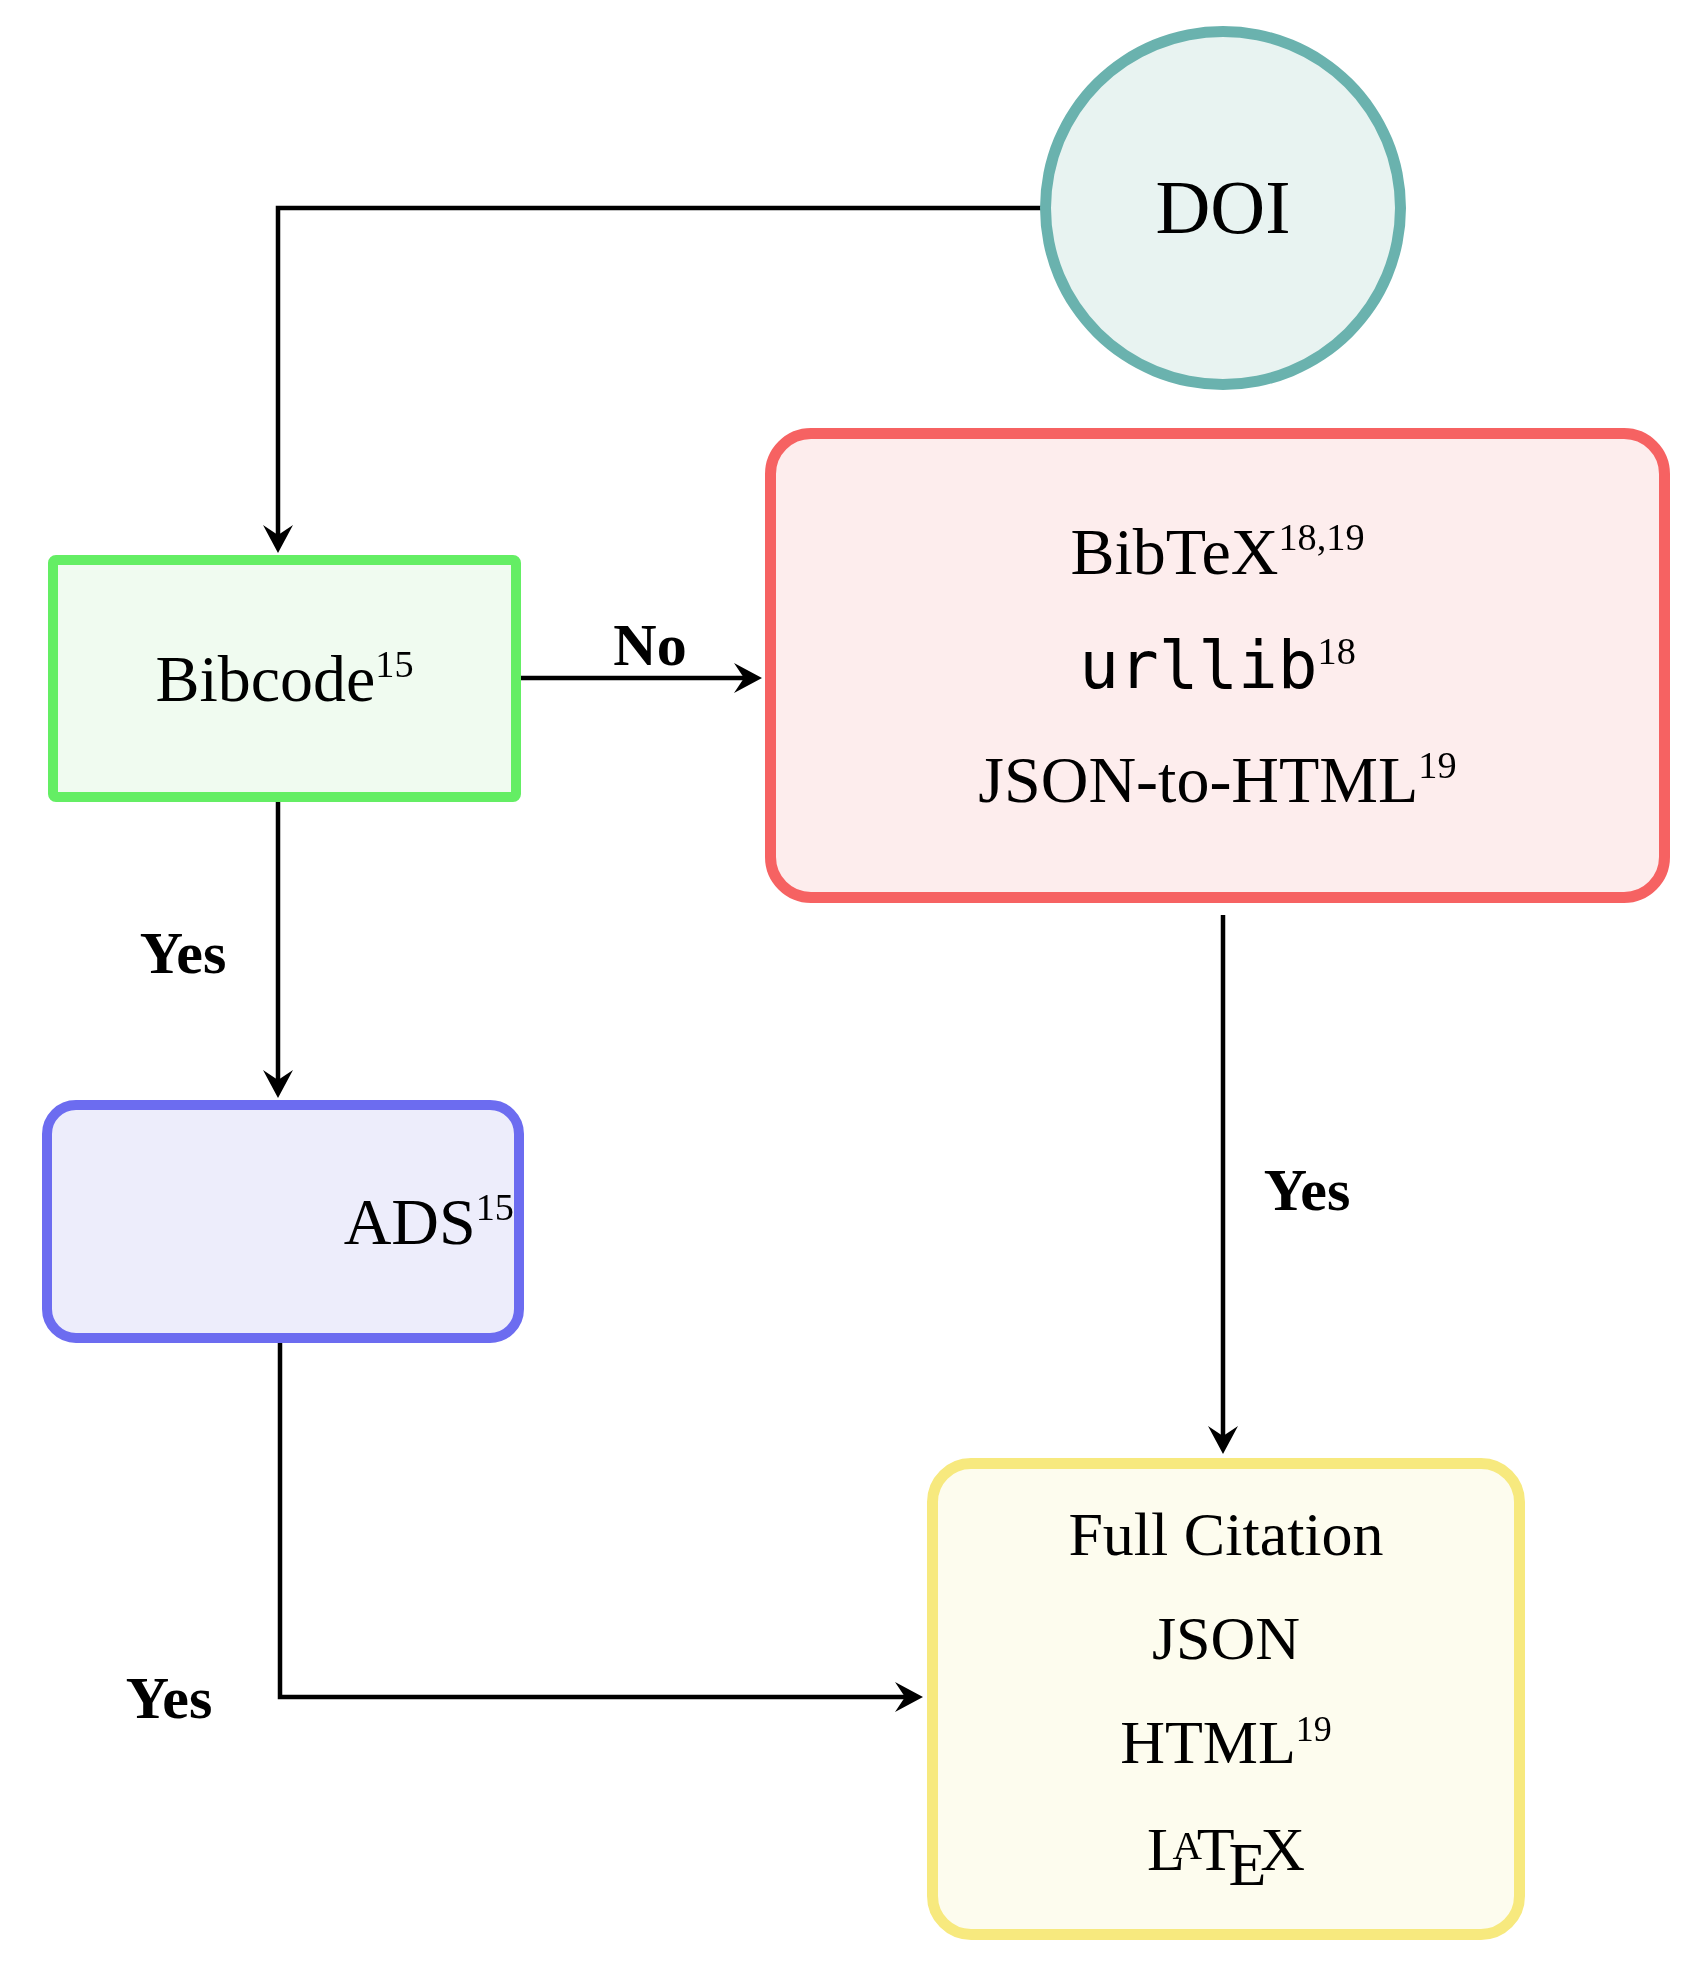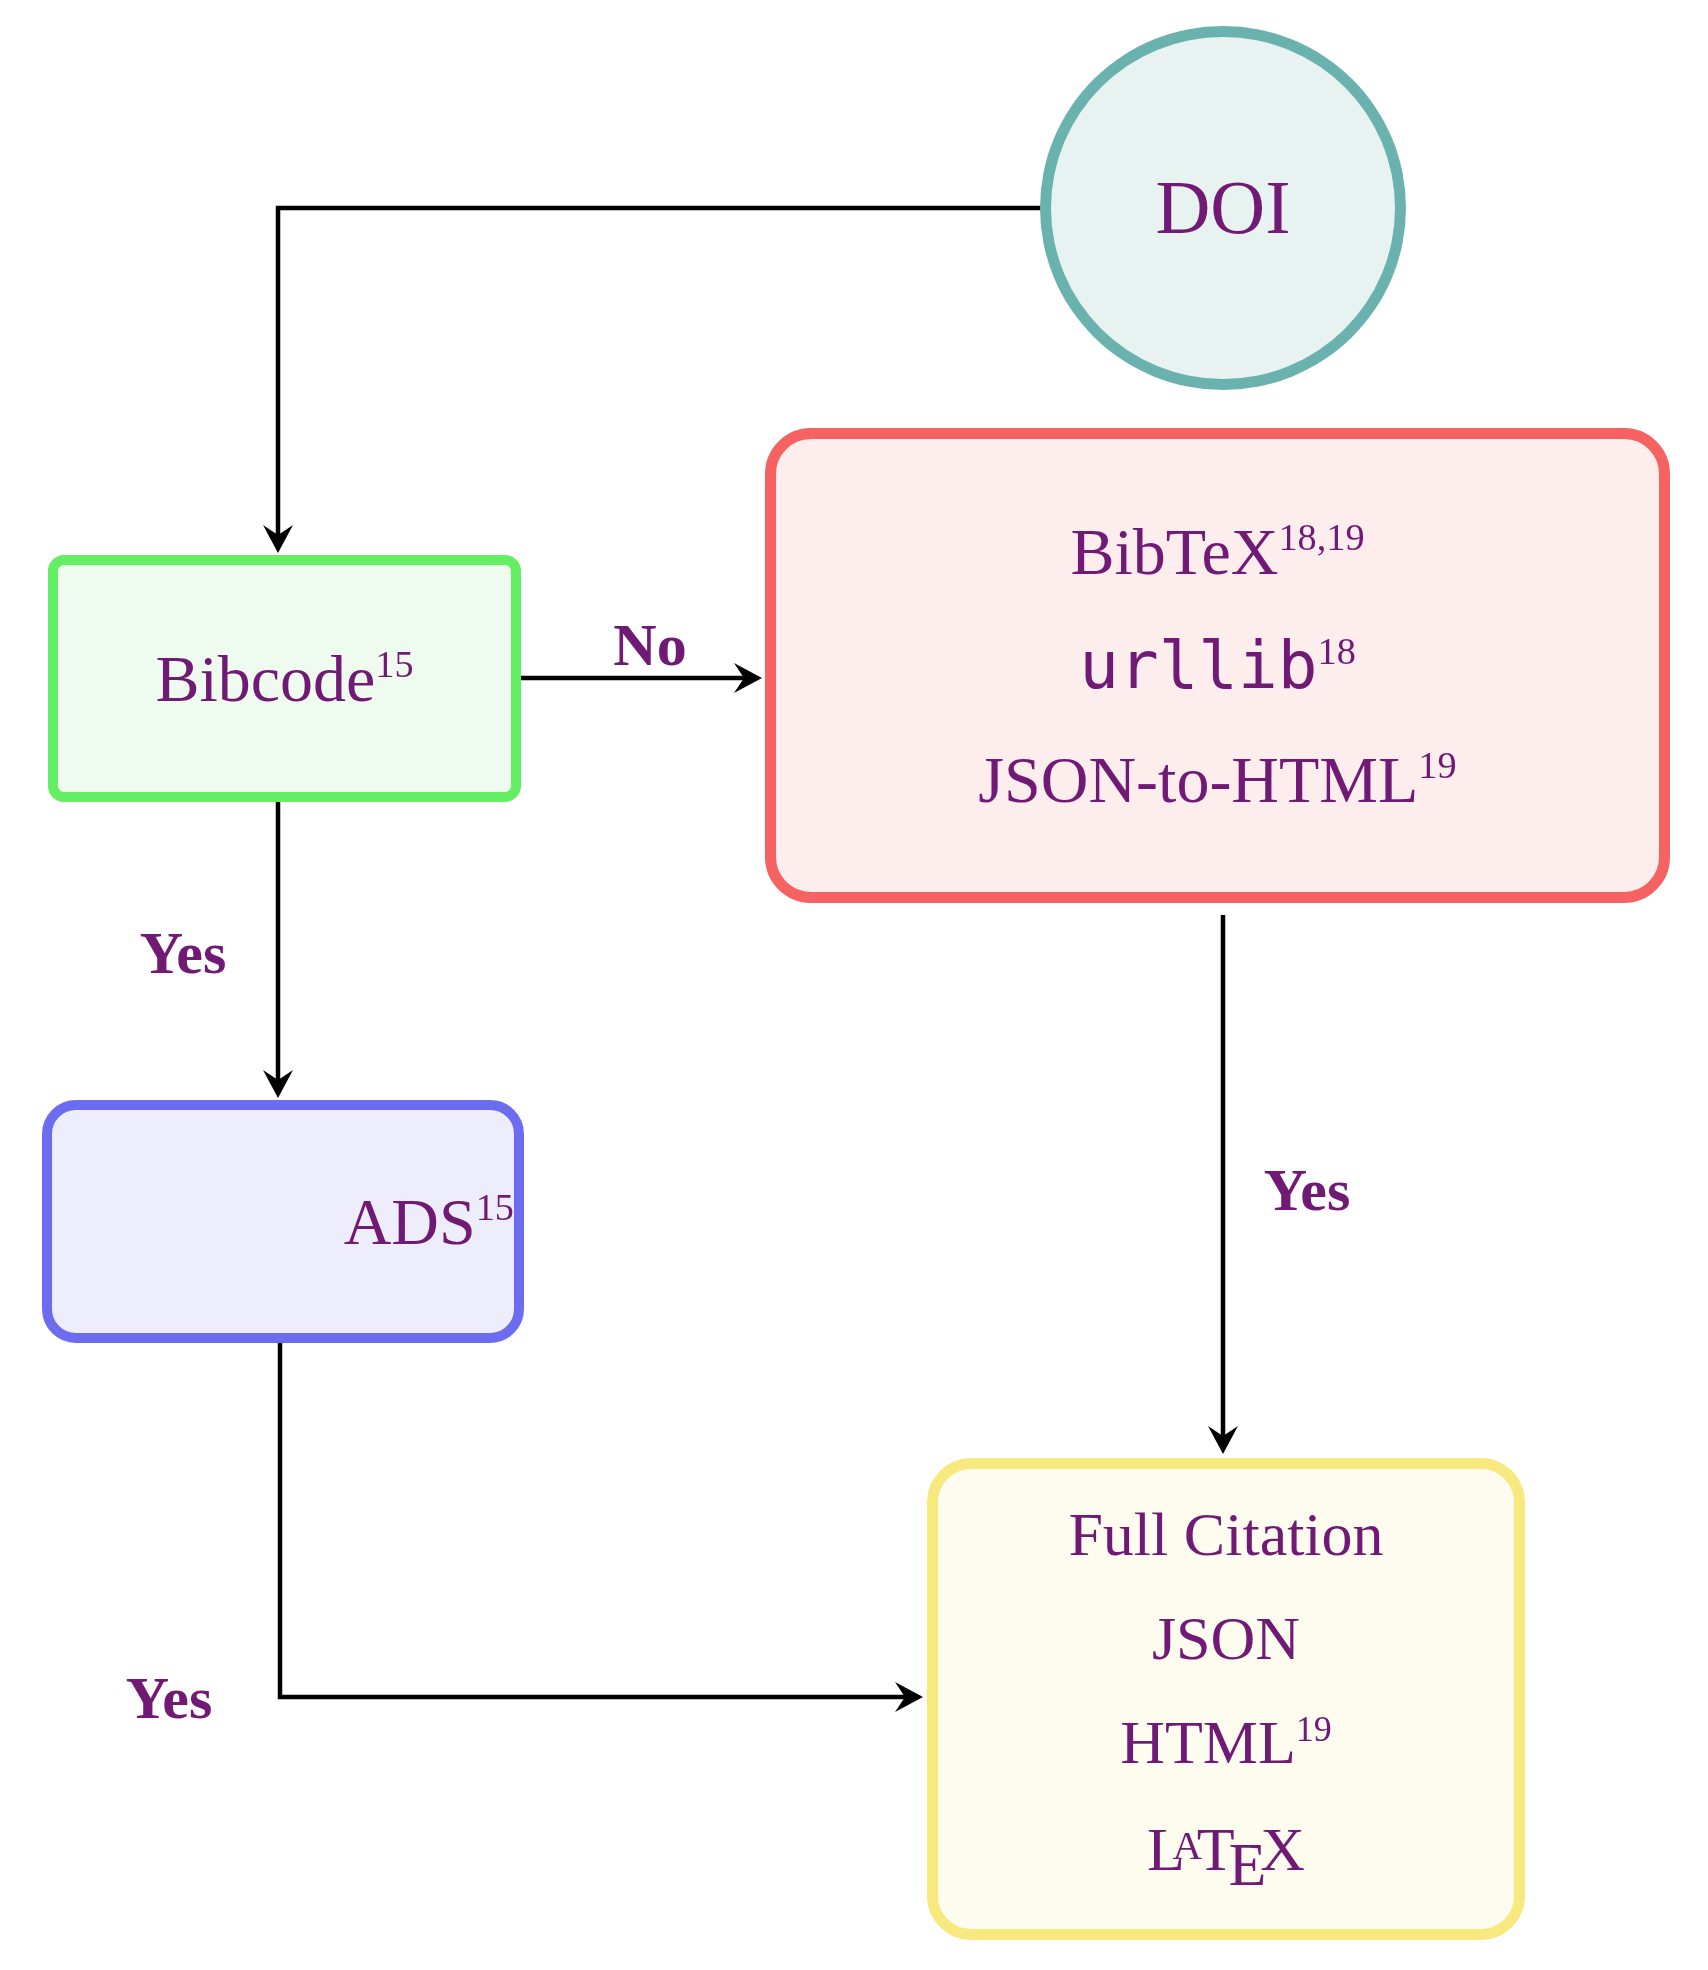--- a/index.html
+++ b/index.html
@@ -1,33 +1,33 @@
 <!DOCTYPE html>
 <html><head>
 <meta charset="utf-8">
 <style>
   html,body { margin:0; padding:0; background:#ffffff; }
   #canvas {
     position:relative; width:1540px; height:1970px; background:#ffffff;
-    font-family:"Liberation Serif", serif; color:#701a75;
+    font-family:"Liberation Serif", serif; color:#000000;
   }
   #edges { position:absolute; left:0; top:0; width:1708px; height:1970px; }
   .node {
     position:absolute; box-sizing:border-box;
     display:flex; flex-direction:column; align-items:center; justify-content:center;
     text-align:center; line-height:1.2;
   }
   .node-doi {
     left:1040px; top:26px; width:366px; height:364px;
     background:#e8f3f1; border:11px solid #6ab2ae; border-radius:50%;
     font-size:76px;
   }
   .node-bibcode {
     left:48px; top:555px; width:473px; height:247px;
-    background:#f0fbf0; border:10px solid #64ee64; border-radius:16px;
+    background:#f0fbf0; border:10px solid #64ee64; border-radius:8px;
     font-size:66px;
   }
   .node-bibtex {
     left:765px; top:428px; width:905px; height:475px;
     background:#fdeded; border:11px solid #f66262; border-radius:46px;
     font-size:66px; line-height:114px;
   }
   .node-ads {
     left:42px; top:1100px; width:482px; height:243px;
     background:#ededfb; border:10px solid #6c6cf0; border-radius:34px;

